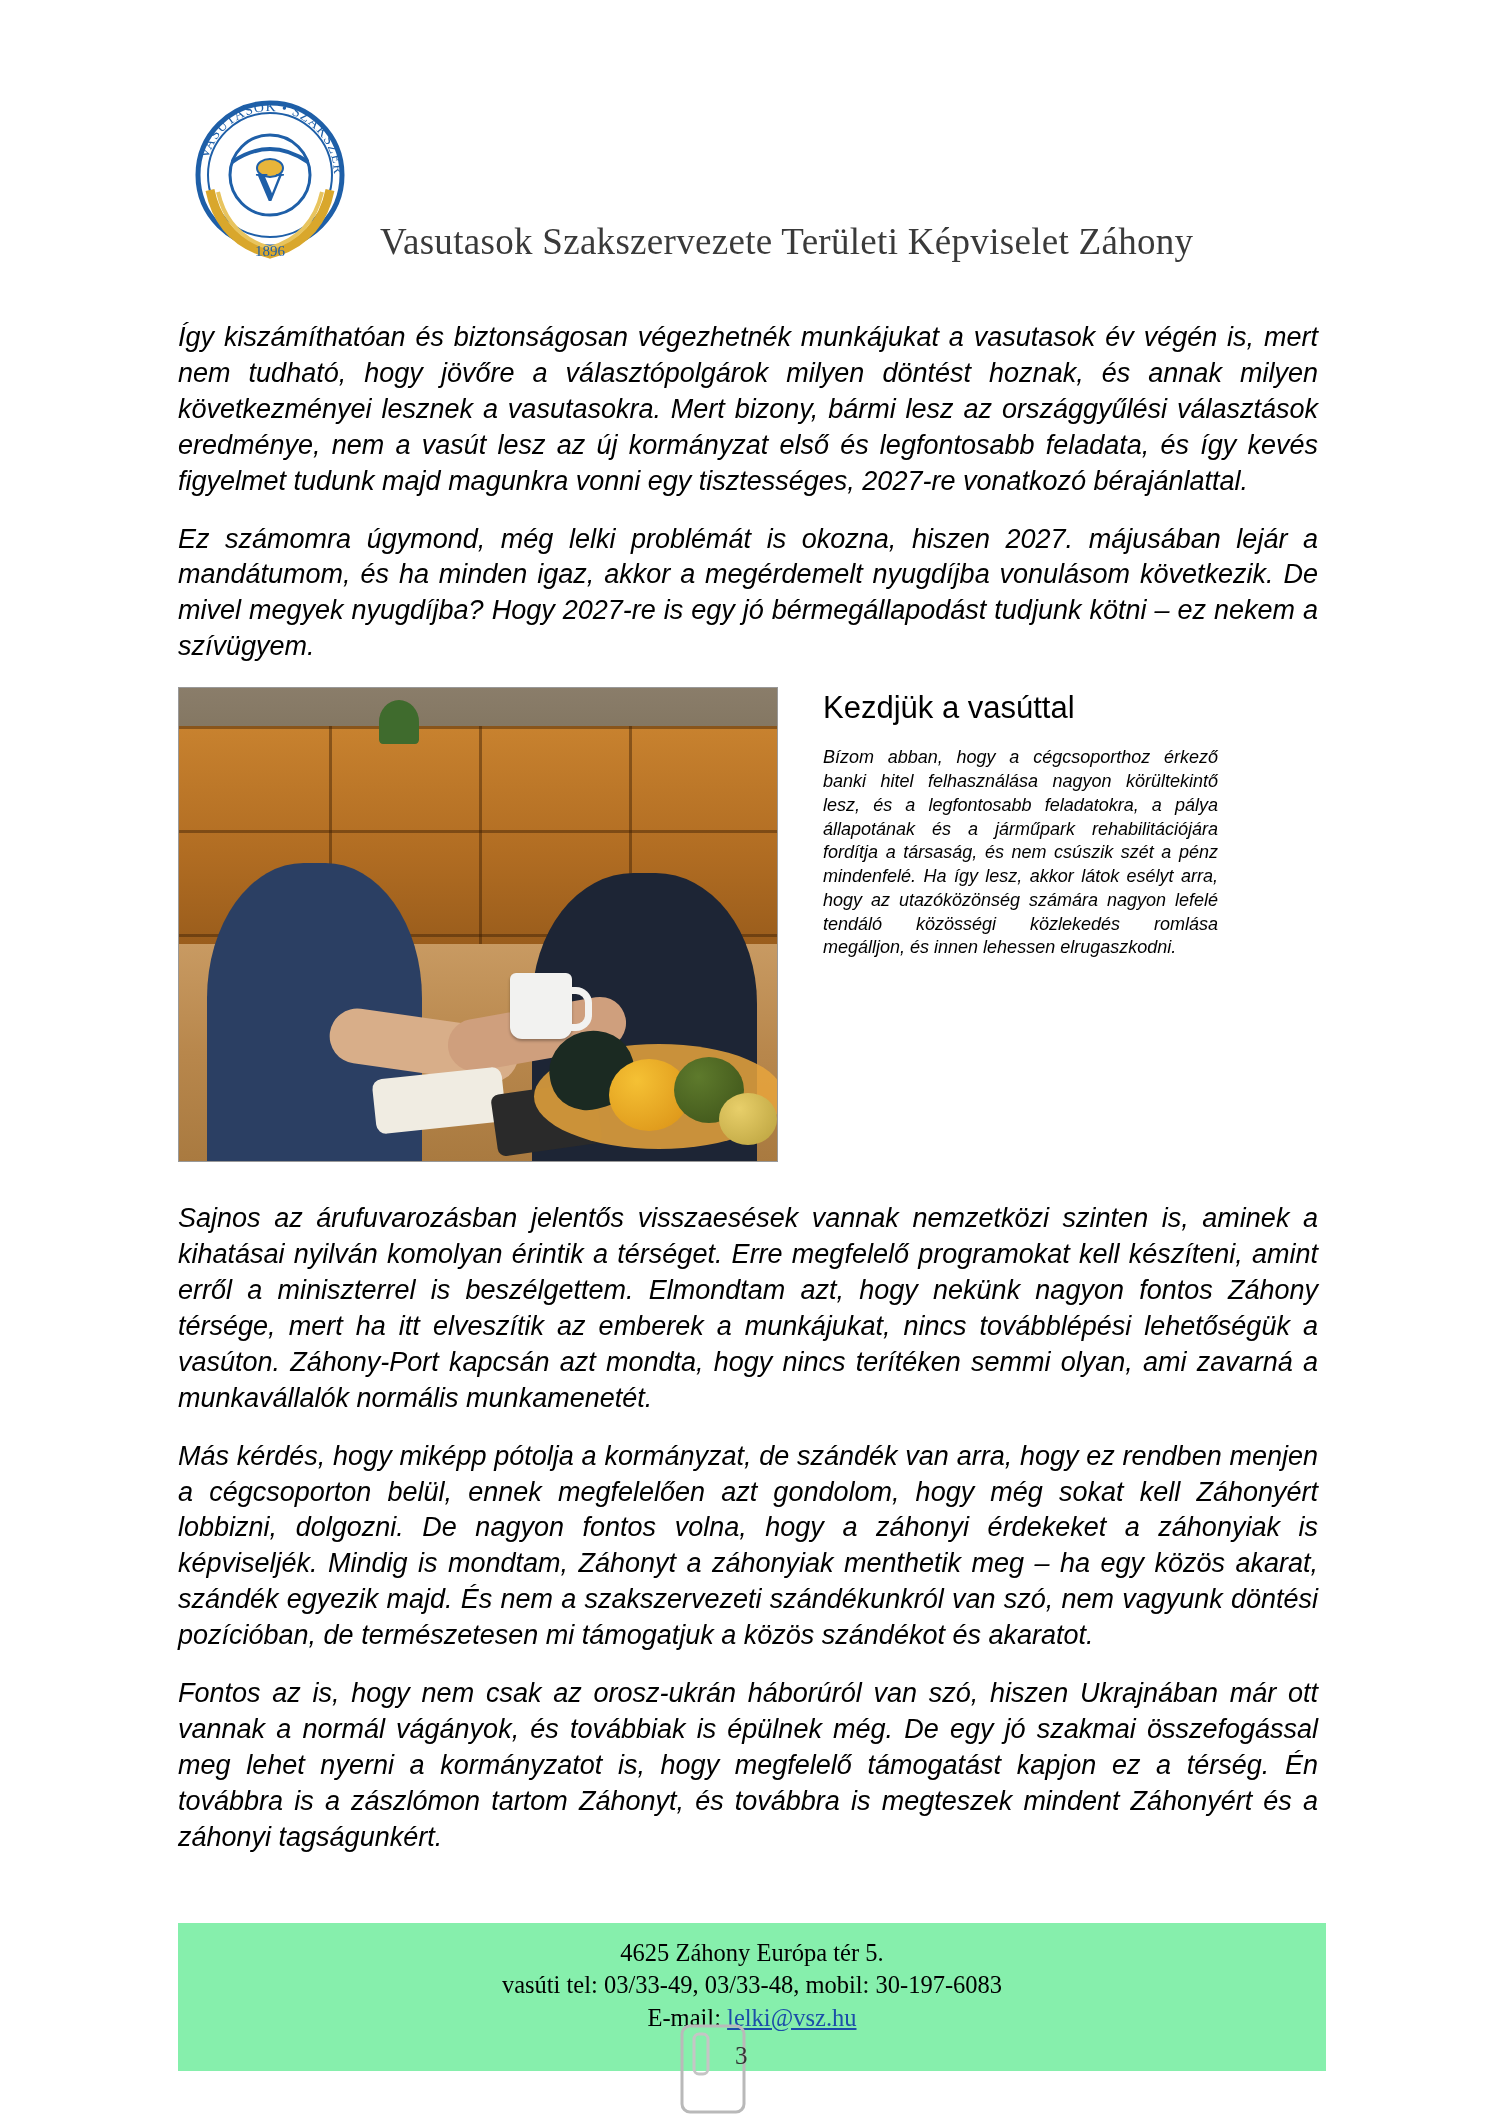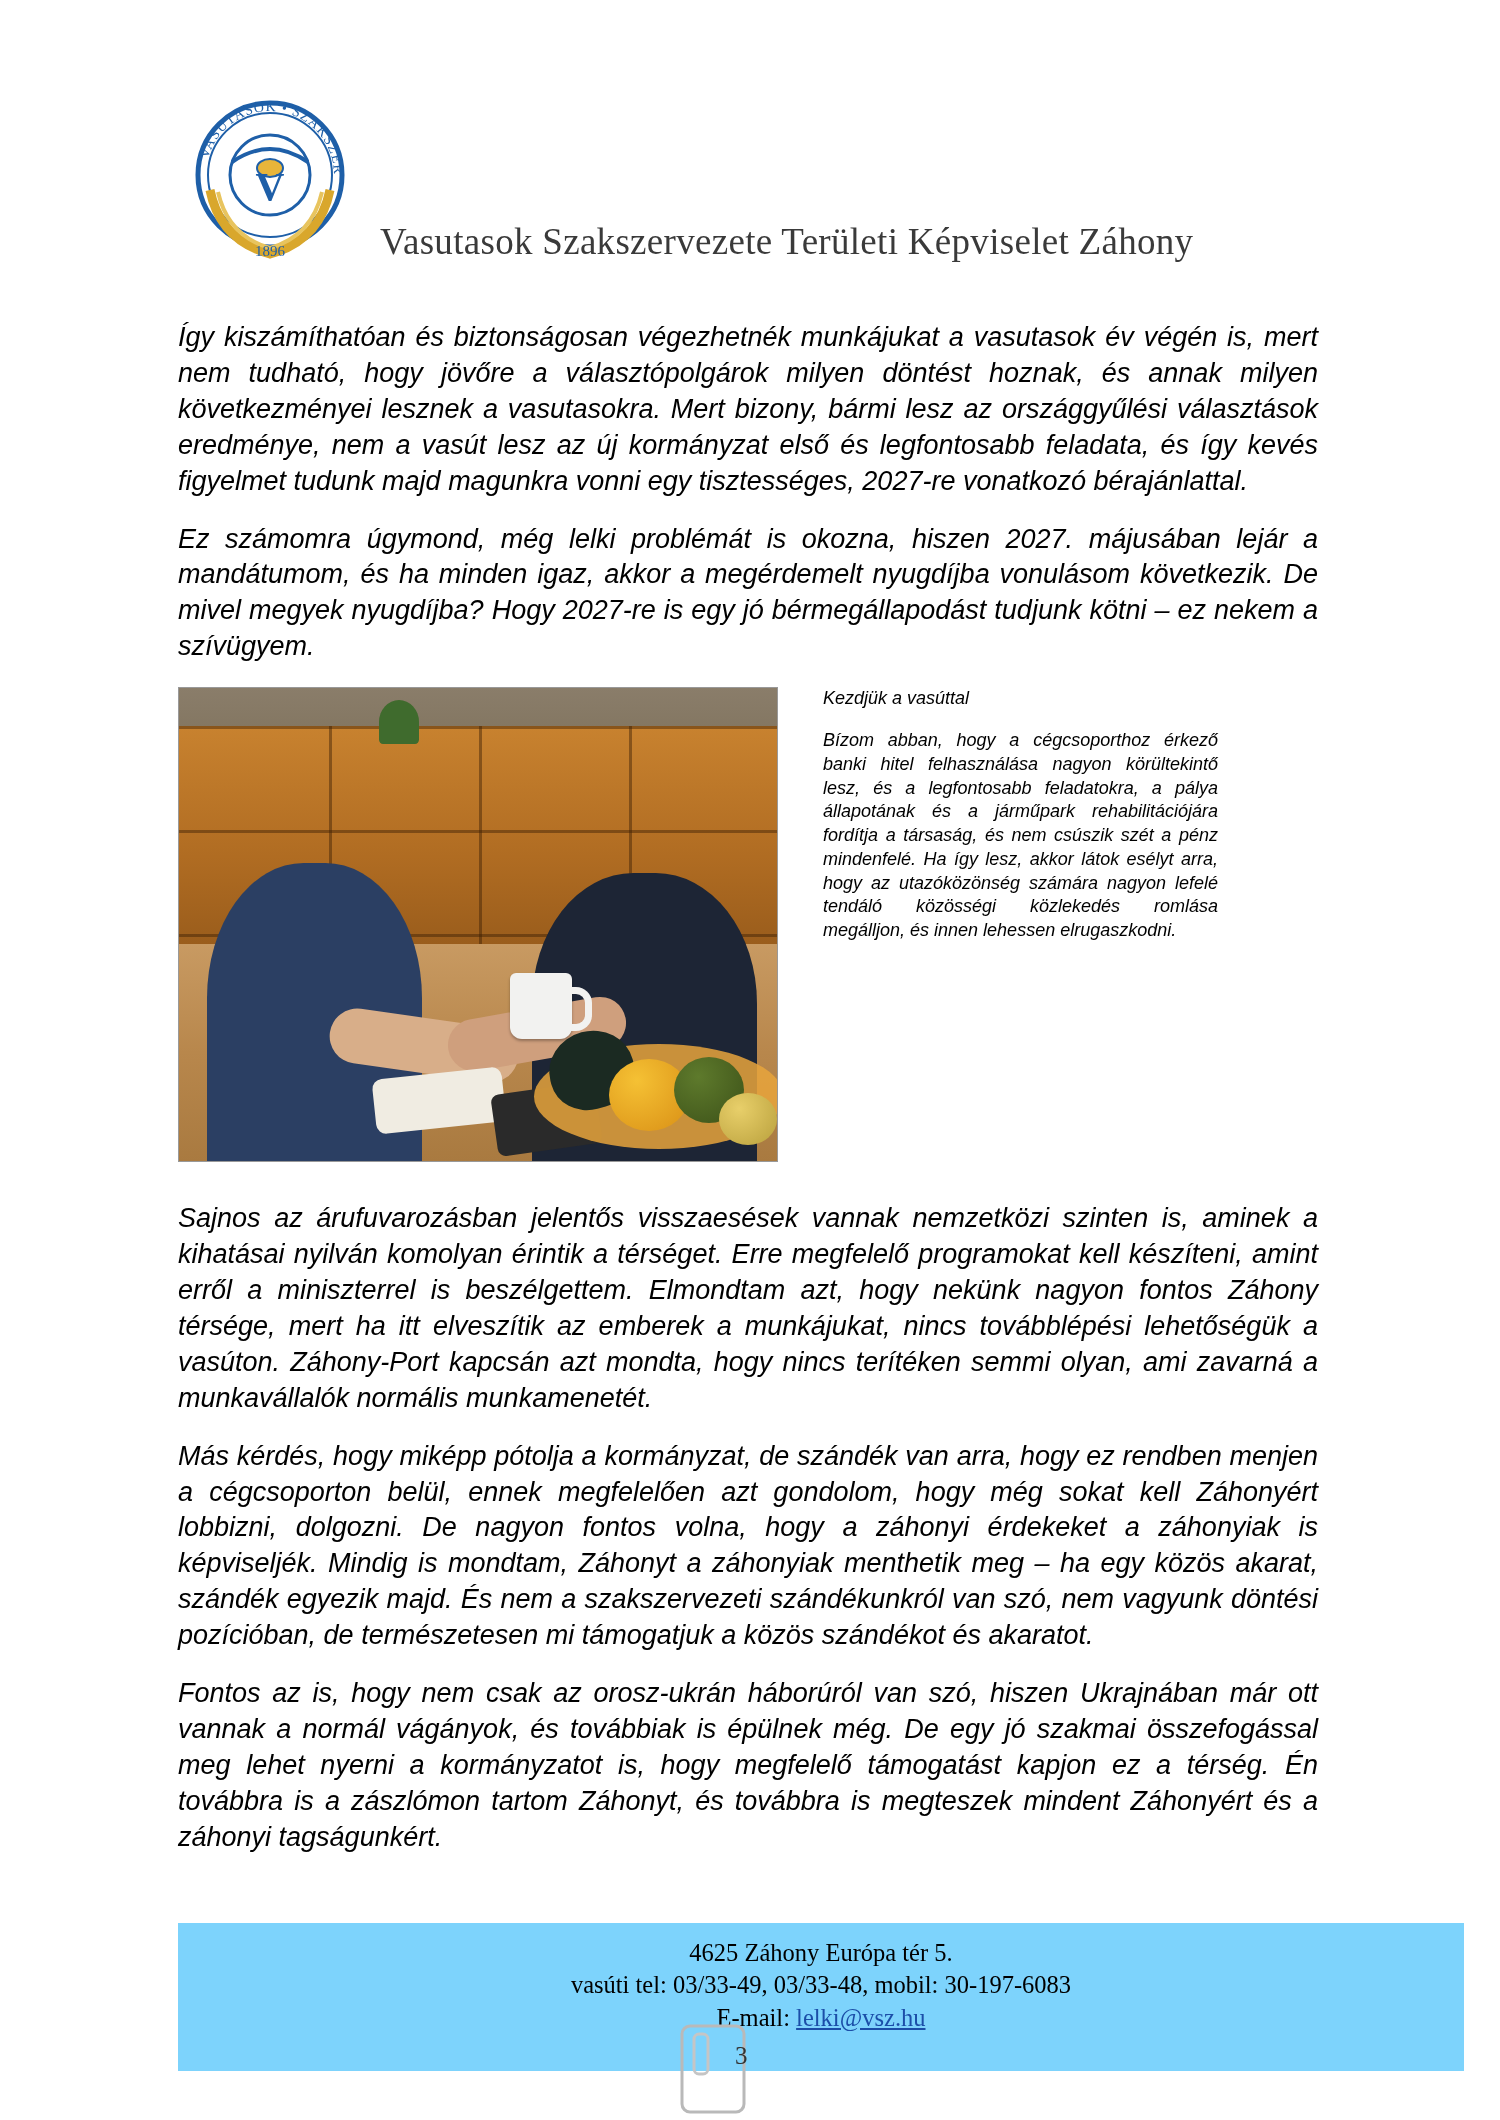--- a/index.html
+++ b/index.html
@@ -63,22 +63,21 @@
     font-size: 27px;
     line-height: 1.33;
     text-align: justify;
     font-style: italic;
   }
   p.para.upright {
     font-style: normal;
   }
 
   .subhead {
-    font-style: italic;
-    font-size: 18px;
+    font-size: 31px;
     margin: 0 0 16px 0;
     line-height: 1.33;
   }
 
   
   .photo-block {
     position: relative;
     width: 1140px;
     margin-top: 6px;
     margin-bottom: 14px;
@@ -201,23 +200,23 @@
   .ph-plant {
     position: absolute; left: 200px; top: 12px; width: 40px; height: 44px;
     background: #3f6b2d; border-radius: 50% 50% 10% 10%;
   }
 
   
   .footer {
     position: absolute;
     left: 178px;
     top: 1923px;
-    width: 1286px;
+    width: 1148px;
     height: 148px;
-    background: #7dd3fc;
+    background: #86efac;
     color: #000;
     text-align: center;
     font-family: "Liberation Serif", serif;
   }
   .footer div { font-size: 24.5px; line-height: 1.32; }
   .footer .f1 { padding-top: 14px; }
   .footer a {
     color: #1b4ea8;
     text-decoration: underline;
   }

